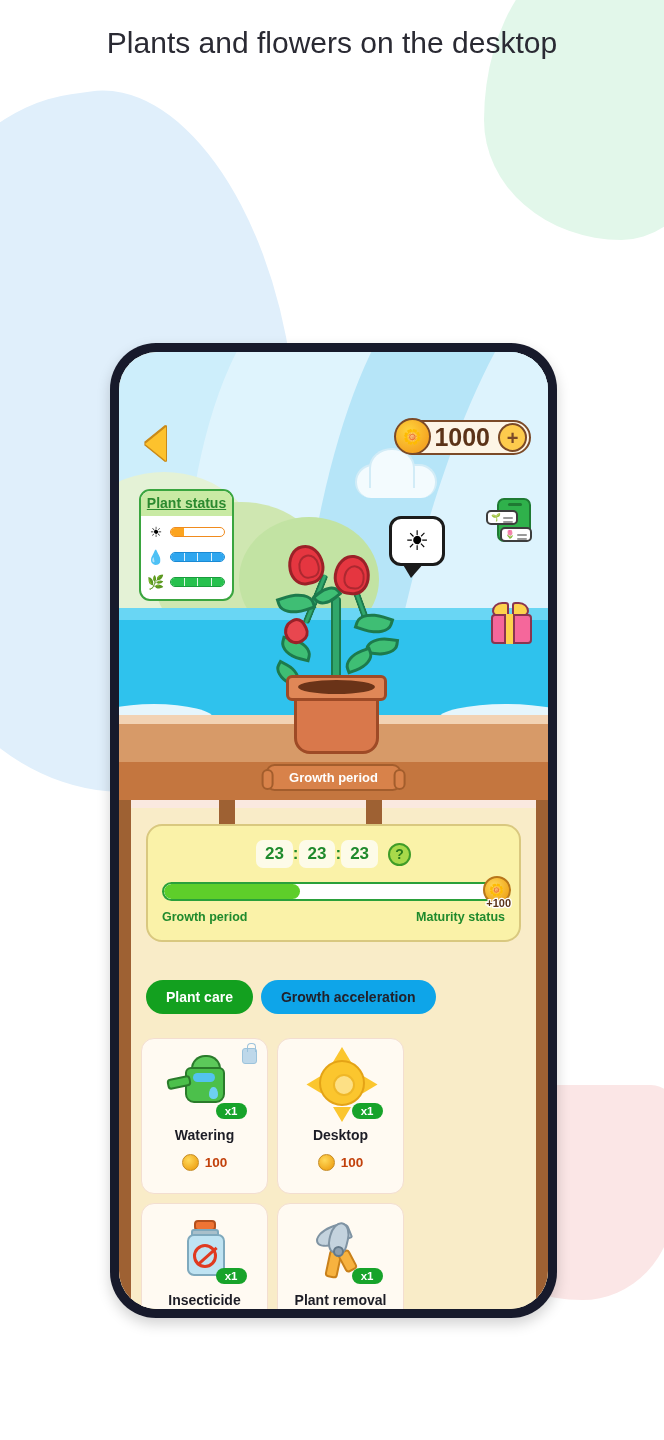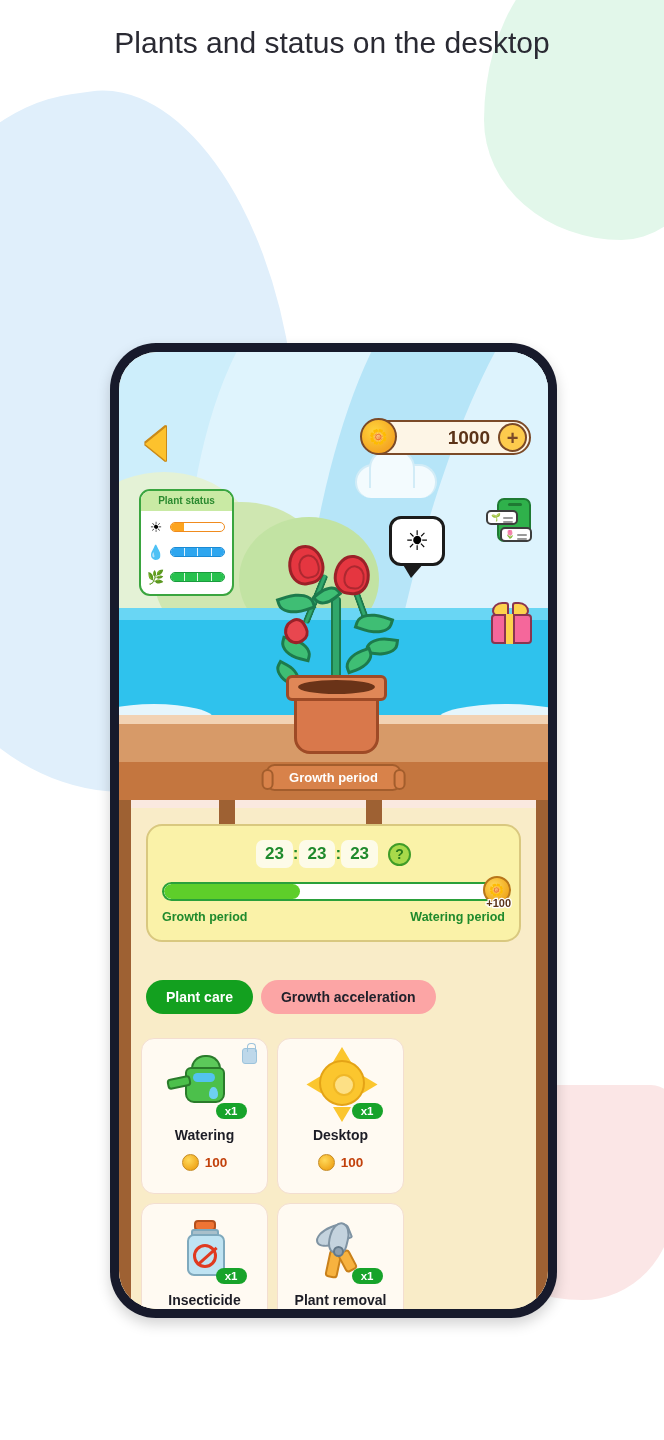--- a/index.html
+++ b/index.html
@@ -132,38 +132,38 @@
     padding: 0 2px 0 30px; cursor: pointer;
   }
   .coin-bar .big-coin {
     position: absolute; left: -4px; top: -4px;
     width: 37px; height: 37px; border-radius: 50%;
     background: radial-gradient(circle at 38% 34%, #ffd43c 0%, #f5a623 70%);
     border: 2.5px solid #7b4a28;
     display: flex; align-items: center; justify-content: center;
     font-size: 15px;
   }
-  .coin-amount { font-size: 19px; font-weight: bold; color: #5b3318; padding: 0 8px 0 6px; margin-left: 48px; }
+  .coin-amount { font-size: 25px; font-weight: bold; color: #5b3318; padding: 0 8px 0 6px; }
   .coin-plus {
     width: 29px; height: 29px; border-radius: 50%;
     background: #fdcb4d; border: 2.5px solid #7b4a28;
     color: #7b4a28; font-size: 20px; font-weight: bold;
     display: flex; align-items: center; justify-content: center;
     line-height: 1;
   }
 
   
   .status-card {
     position: absolute; left: 20px; top: 137px;
     width: 95px; border: 2.5px solid #3aa53f; border-radius: 11px;
     background: #ffffff; overflow: hidden;
   }
   .status-head {
     background: #c9eaa4; color: #2b8a2f;
-    font-size: 10px; font-weight: bold; text-align: center; padding: 4px 0 5px;
+    font-size: 14px; font-weight: bold; text-align: center; padding: 4px 0 5px; text-decoration: underline;
   }
   .status-rows { padding: 8px 7px 9px; display: flex; flex-direction: column; gap: 9px; }
   .status-row { display: flex; align-items: center; gap: 6px; }
   .stat-ico { width: 16px; height: 16px; flex: none; display: flex; align-items: center; justify-content: center; font-size: 14px; }
   .bar { flex: 1; height: 10px; border-radius: 6px; position: relative; overflow: hidden; }
   .bar-sun { border: 1.6px solid #f08b1e; background: #fff; }
   .bar-sun .fill { background: #fca41f; }
   .bar-wat { border: 1.6px solid #1a8ad4; background: #fff; }
   .bar-wat .fill { background: #2ea6ef; }
   .bar-lef { border: 1.6px solid #1a9c3c; background: #fff; }
@@ -352,21 +352,21 @@
     font-size: 12.5px; font-weight: bold; color: #1f8a2c;
   }
 
   
   .tabs { position: absolute; left: 27px; top: 180px; display: flex; gap: 8px; }
   .tab {
     border-radius: 20px; padding: 9px 20px; font-size: 14px; font-weight: bold;
     cursor: pointer;
   }
   .tab-active { background: #13a01f; color: #ffffff; }
-  .tab-inactive { background: #fca5a5; color: #21212b; }
+  .tab-inactive { background: #0ea5e9; color: #21212b; }
 
   
   .items {
     position: absolute; left: 22px; right: 22px; top: 238px;
     display: flex; flex-wrap: wrap; gap: 9px;
   }
   .item-card {
     width: 127px; height: 156px;
     background: #fffaf2; border: 1.5px solid #f3ded0; border-radius: 13px;
     display: flex; flex-direction: column; align-items: center;
@@ -449,21 +449,21 @@
     border-radius: 50%; background: #8d9fae; border: 2px solid #63798a; }
 </style>
 </head>
 <body>
 
 <div class="blob blob-blue"></div>
 <div class="blob blob-green"></div>
 <div class="blob blob-pink"></div>
 
 <div class="header">
-  <div class="page-subtitle">Plants and status on the desktop</div>
+  <div class="page-subtitle">Plants and flowers on the desktop</div>
 </div>
 
 <div class="phone">
   <div class="screen">
 
     <div class="scene">
       <div class="sky"></div>
       <div class="sky-ray ray-a"></div>
       <div class="sky-ray ray-b"></div>
       <div class="sky-ray ray-c"></div>
@@ -591,21 +591,21 @@
         </div>
         <div class="progress-wrap">
           <div class="progress-track">
             <div class="progress-fill" id="progFill" style="width: 40%;"></div>
           </div>
           <div class="prog-coin">🌼</div>
           <div class="prog-plus">+100</div>
         </div>
         <div class="progress-labels">
           <span>Growth period</span>
-          <span>Watering period</span>
+          <span>Maturity status</span>
         </div>
       </div>
 
       <div class="tabs">
         <div class="tab tab-active">Plant care</div>
         <div class="tab tab-inactive">Growth acceleration</div>
       </div>
 
       <div class="items">
 

